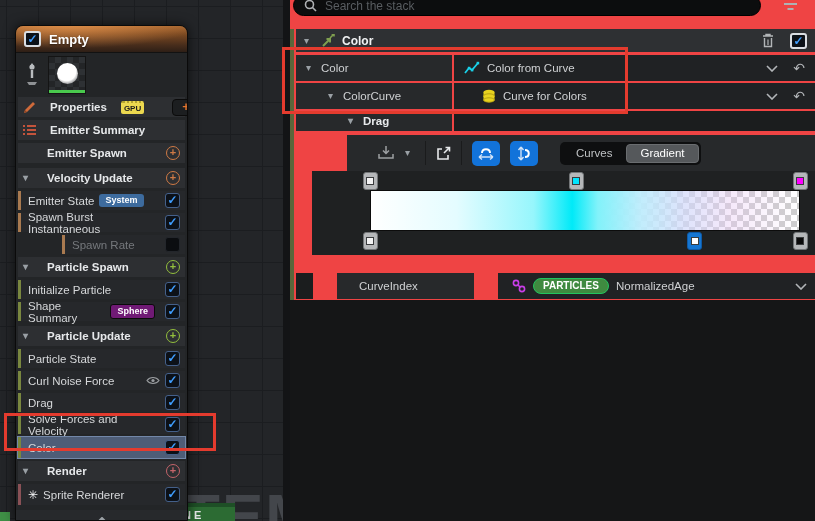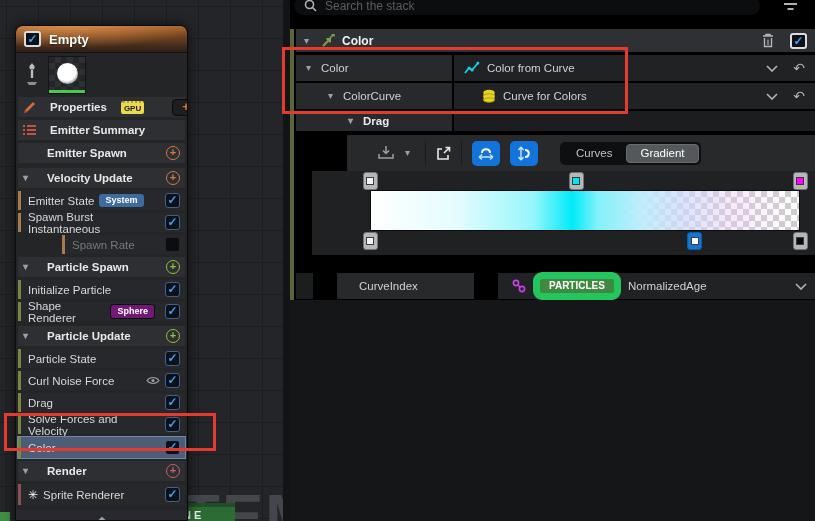--- a/index.html
+++ b/index.html
@@ -71,21 +71,21 @@
   .star-ic{color:#f2f3f4;font-size:12px;line-height:12px;}
   .node-footer{margin-top:2px;background:#27292c;flex:1;display:flex;align-items:flex-start;justify-content:center;padding-top:7px;}
 
   
   .red-rect{position:absolute;border:3px solid #e43b2e;z-index:9;background:transparent;}
   .red-a{left:4px;top:413px;width:212px;height:38px;}
   .red-b{left:282px;top:47px;width:346px;height:67px;}
 
   
   .seam{position:absolute;left:283px;top:0;width:7px;height:521px;background:#131416;z-index:4;}
-  .panel{position:absolute;left:290px;top:0;width:525px;height:521px;background:#000000;z-index:5;}
+  .panel{position:absolute;left:290px;top:0;width:525px;height:521px;background:#ef4444;z-index:5;}
   .p-lowfill{position:absolute;left:0;top:300px;right:0;bottom:0;background:#151617;}
   .accent-bar{position:absolute;left:0;top:29px;width:4px;height:271px;background:#59663a;z-index:6;}
 
   .search-row{position:relative;height:24px;}
   .search-pill{position:absolute;left:3px;top:-5px;width:468px;height:21px;background:#0c0d0e;
     border:1px solid #000;border-radius:11px;display:flex;align-items:center;gap:6px;padding:0 10px;}
   .search-pill input{flex:1;background:transparent;border:none;outline:none;color:#c8cacc;font-size:12px;}
   .search-pill input::placeholder{color:#595d61;}
   .filter-ic{position:absolute;right:18px;top:3px;}
 
@@ -118,21 +118,21 @@
   .rail.top{top:0;}
   .rail.bot{top:60px;}
   .handle{position:absolute;top:1px;width:15px;height:18px;background:#b5b7b9;border:1px solid #737678;
     border-radius:3px;display:flex;align-items:center;justify-content:center;}
   .handle.selected{background:#1576d2;border-color:#0f5aa6;}
   .handle .swatch{width:8px;height:8px;border:1px solid #3a3c3e;}
 
   .cirow{margin-top:18px;gap:22px;}
   .cirow .gutter{width:17px;flex:0 0 17px;background:#1b1d1e;margin-right:2px;}
   .cirow .dname{width:137px;flex:0 0 137px;}
-  .pill{background:#3f8a40;border:7px solid #22c55e;border-radius:9px;color:#fff;font-size:10px;
+  .pill{background:#3f8a40;border:1px solid #22c55e;border-radius:9px;color:#fff;font-size:10px;
     font-weight:bold;padding:1px 9px 2px;line-height:11px;}
   .expander{height:16px;display:flex;align-items:center;justify-content:center;margin-left:6px;background:#1d1f20;}
 
   svg{display:block;}
 </style>
 </head>
 <body>
 <div id="app">
 
   <div class="graph"></div>
@@ -234,21 +234,21 @@
 
       <div class="srow mod">
         <i class="strip green"></i>
         <span>Initialize Particle</span>
         <span class="sp"></span>
         <span class="cb">✓</span>
       </div>
 
       <div class="srow mod" style="margin-bottom:5px">
         <i class="strip green"></i>
-        <span>Shape Renderer</span>
+        <span>Shape Summary</span>
         <span class="bdg dark">Sphere</span>
         <span class="sp"></span>
         <span class="cb">✓</span>
       </div>
 
       <div class="srow sec">
         <span class="tri">▾</span>
         <span>Particle Update</span>
         <span class="sp"></span>
         <span class="pc green">+</span>

